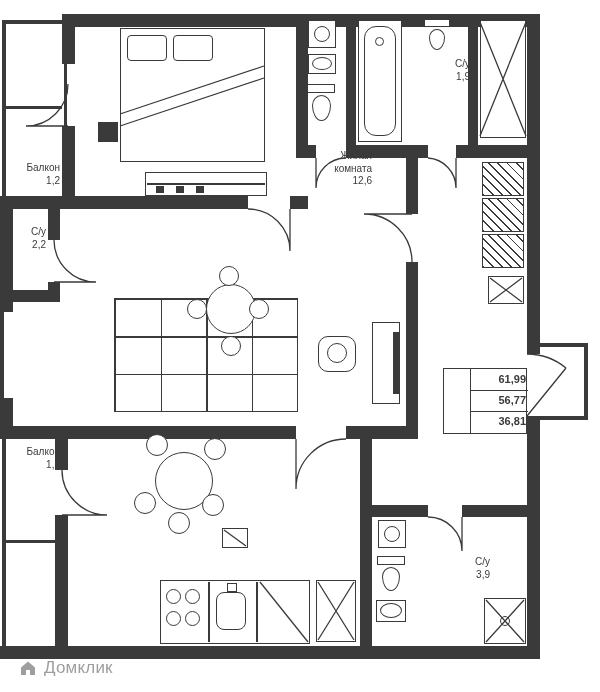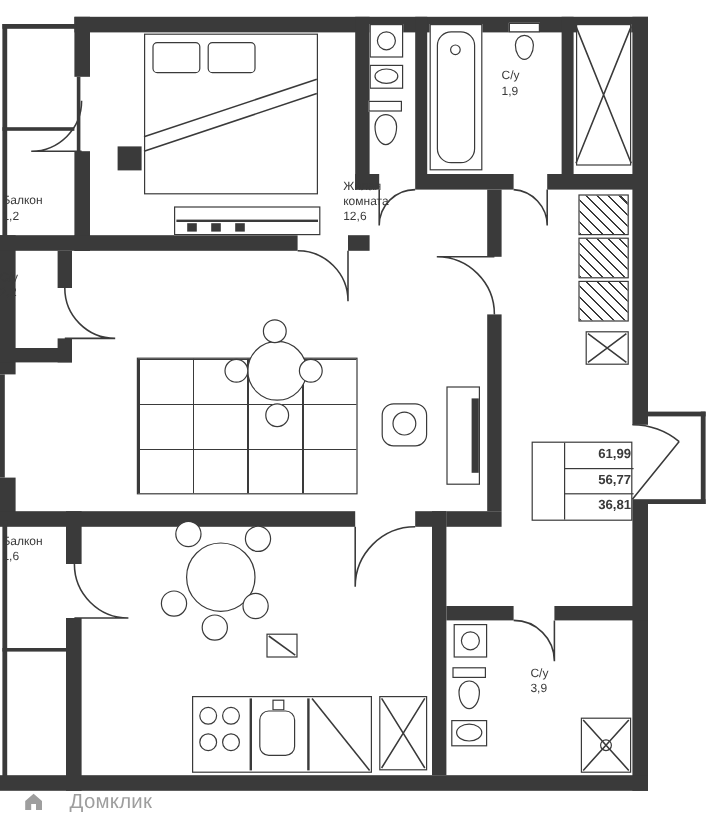--- a/index.html
+++ b/index.html
@@ -3,36 +3,36 @@
 <meta charset="utf-8">
 <style>
   html,body{margin:0;padding:0;background:#fff;}
   #plan{position:relative;width:600px;height:692px;background:#fff;overflow:hidden;
         font-family:"Liberation Sans",sans-serif;}
   .w{position:absolute;background:#3a3a3a;}
   .t{position:absolute;background:#3a3a3a;}
   .fo{position:absolute;border:1.6px solid #3a3a3a;background:#fff;box-sizing:border-box;}
   .rd{border-radius:50%;}
   .fd{position:absolute;background:#3a3a3a;}
-  .lbl{position:absolute;color:#3a3a3a;font-size:10px;line-height:1.25;text-align:left;}
+  .lbl{position:absolute;color:#3a3a3a;font-size:10px;line-height:1.25;text-align:right;}
   .lbl .nm{display:block;}
   .lbl .ar{display:block;}
   .hatch{background-image:repeating-linear-gradient(45deg,#3a3a3a 0 1.3px,rgba(0,0,0,0) 1.3px 6.5px);}
   .grid{background-image:
         repeating-linear-gradient(to right,#3a3a3a 0 1.4px,rgba(0,0,0,0) 1.4px 45.6px),
         repeating-linear-gradient(to bottom,#3a3a3a 0 1.4px,rgba(0,0,0,0) 1.4px 37.5px);}
   .overlay{position:absolute;left:0;top:0;width:600px;height:692px;pointer-events:none;}
   .stamp{position:absolute;left:443px;top:368px;width:84px;height:66px;border:1.4px solid #3a3a3a;box-sizing:border-box;}
   .stamp .vl{position:absolute;left:26px;top:0;width:1.4px;height:100%;background:#3a3a3a;}
   .stamp .hl{position:absolute;left:26px;width:58px;height:1.4px;background:#3a3a3a;}
   .stamp .type{position:absolute;left:0;top:0;width:26px;height:100%;display:flex;align-items:center;justify-content:center;
                font-size:11px;font-weight:700;color:#3a3a3a;}
   .stamp .val{position:absolute;left:27px;width:55px;height:21px;line-height:21px;text-align:right;
               font-size:11px;font-weight:600;color:#3a3a3a;}
-  .logo{position:absolute;left:18px;top:658px;display:flex;align-items:center;gap:20px;color:#9e9e9e;}
+  .logo{position:absolute;left:18px;top:658px;display:flex;align-items:center;gap:6px;color:#9e9e9e;}
   .logo .txt{font-size:17px;font-weight:500;letter-spacing:.2px;}
 </style>
 </head>
 <body>
 
 <div id="plan">
 
   <div class="w" style="left:62px;top:14px;width:478px;height:13px"></div>
   <div class="w" style="left:527px;top:14px;width:13px;height:340px"></div>
   <div class="w" style="left:527px;top:416px;width:13px;height:243px"></div>
@@ -165,21 +165,21 @@
   </svg>
 
   <div class="lbl" style="left:2px;top:162px;width:58px">
     <span class="nm">Балкон</span>
     <span class="ar">1,2</span>
   </div>
   <div class="lbl" style="left:0px;top:226px;width:46px">
     <span class="nm">С/у</span>
     <span class="ar">2,2</span>
   </div>
-  <div class="lbl" style="left:286px;top:150px;width:64px">
+  <div class="lbl" style="left:308px;top:150px;width:64px">
     <span class="nm">Жилая комната</span>
     <span class="ar">12,6</span>
   </div>
   <div class="lbl" style="left:418px;top:58px;width:52px">
     <span class="nm">С/у</span>
     <span class="ar">1,9</span>
   </div>
   <div class="lbl" style="left:2px;top:446px;width:58px">
     <span class="nm">Балкон</span>
     <span class="ar">1,6</span>

